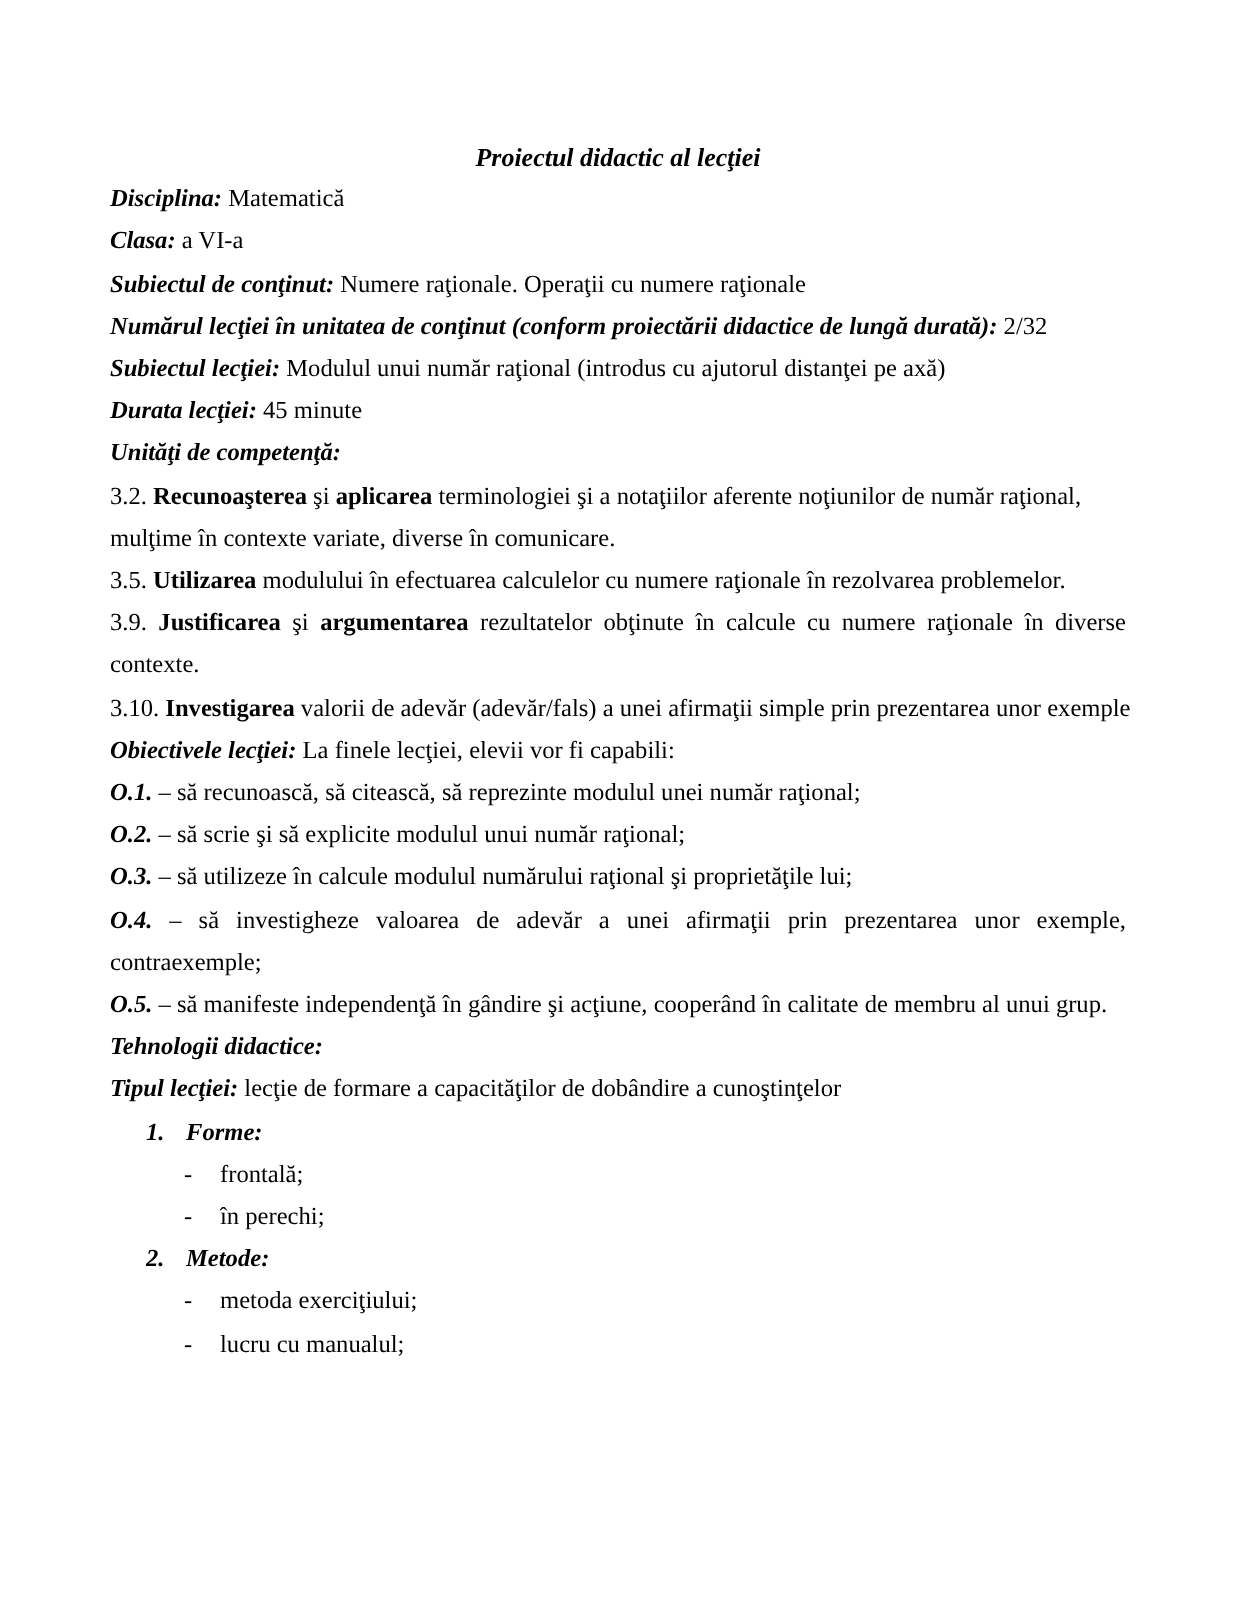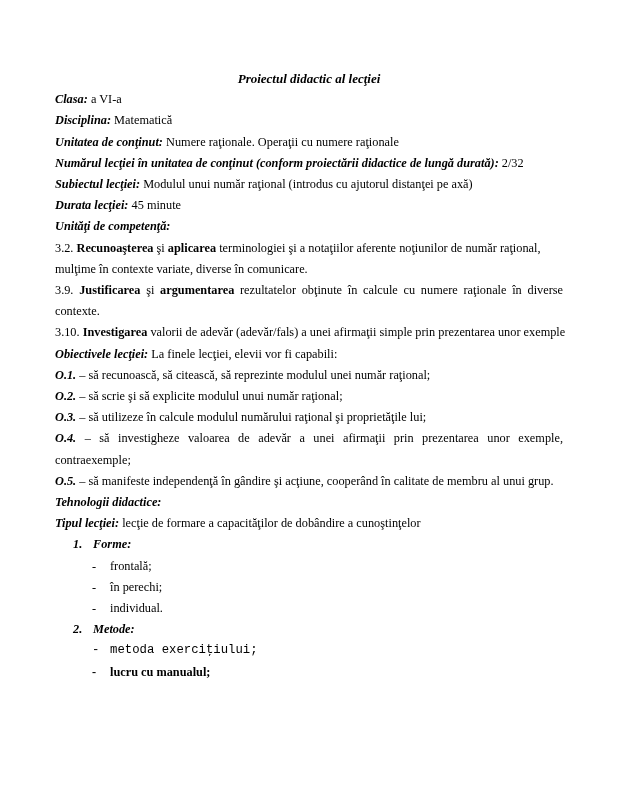--- a/index.html
+++ b/index.html
@@ -43,41 +43,41 @@
     white-space: pre;
   }
   .b { font-weight: bold; }
   .i { font-style: italic; }
 </style>
 </head>
 <body>
 
 <main class="doc" id="doc" style="background: rgb(255, 255, 255); color: rgb(0, 0, 0);">
     <p class="line center"><span class="b i">Proiectul didactic al lecţiei</span></p>
+    <p class="line"><span class="b i">Disciplina: </span><span class="">Matematică</span></p>
     <p class="line"><span class="b i">Clasa: </span><span class="">a VI-a</span></p>
-    <p class="line"><span class="b i">Disciplina: </span><span class="">Matematică</span></p>
-    <p class="line"><span class="b i">Unitatea de conţinut: </span><span class="">Numere raţionale. Operaţii cu numere raţionale</span></p>
+    <p class="line"><span class="b i">Subiectul de conţinut: </span><span class="">Numere raţionale. Operaţii cu numere raţionale</span></p>
     <p class="line"><span class="b i">Numărul lecţiei în unitatea de conţinut (conform proiectării didactice de lungă durată): </span><span class="">2/32</span></p>
     <p class="line"><span class="b i">Subiectul lecţiei: </span><span class="">Modulul unui număr raţional (introdus cu ajutorul distanţei pe axă)</span></p>
     <p class="line"><span class="b i">Durata lecţiei: </span><span class="">45 minute</span></p>
     <p class="line"><span class="b i">Unităţi de competenţă:</span></p>
     <p class="line"><span class="">3.2. </span><span class="b">Recunoaşterea</span><span class=""> şi </span><span class="b">aplicarea</span><span class=""> terminologiei şi a notaţiilor aferente noţiunilor de număr raţional,</span></p>
     <p class="line"><span class="">mulţime în contexte variate, diverse în comunicare.</span></p>
+    <p class="line"><span class="">3.5. </span><span class="b">Utilizarea</span><span class=""> modulului în efectuarea calculelor cu numere raţionale în rezolvarea problemelor.</span></p>
     <p class="line justify"><span class="">3.9. </span><span class="b">Justificarea</span><span class=""> şi </span><span class="b">argumentarea</span><span class=""> rezultatelor obţinute în calcule cu numere raţionale în diverse</span></p>
     <p class="line"><span class="">contexte.</span></p>
     <p class="line"><span class="">3.10. </span><span class="b">Investigarea</span><span class=""> valorii de adevăr (adevăr/fals) a unei afirmaţii simple prin prezentarea unor exemple</span></p>
     <p class="line"><span class="b i">Obiectivele lecţiei: </span><span class="">La finele lecţiei, elevii vor fi capabili:</span></p>
     <p class="line"><span class="b i">O.1. </span><span class="">– să recunoască, să citească, să reprezinte modulul unei număr raţional;</span></p>
     <p class="line"><span class="b i">O.2. </span><span class="">– să scrie şi să explicite modulul unui număr raţional;</span></p>
     <p class="line"><span class="b i">O.3. </span><span class="">– să utilizeze în calcule modulul numărului raţional şi proprietăţile lui;</span></p>
     <p class="line justify"><span class="b i">O.4. </span><span class="">– să investigheze valoarea de adevăr a unei afirmaţii prin prezentarea unor exemple,</span></p>
     <p class="line"><span class="">contraexemple;</span></p>
     <p class="line"><span class="b i">O.5. </span><span class="">– să manifeste independenţă în gândire şi acţiune, cooperând în calitate de membru al unui grup.</span></p>
     <p class="line"><span class="b i">Tehnologii didactice:</span></p>
     <p class="line"><span class="b i">Tipul lecţiei: </span><span class="">lecţie de formare a capacităţilor de dobândire a cunoştinţelor</span></p>
     <p class="line" style="padding-left: 18px;"><span class="marker b i" style="width: 20px;">1.</span><span class="b i">Forme:</span></p>
     <p class="line" style="padding-left: 37px;"><span class="marker" style="width: 18px;">-</span><span class="">frontală;</span></p>
     <p class="line" style="padding-left: 37px;"><span class="marker" style="width: 18px;">-</span><span class="">în perechi;</span></p>
-    <p class="line" style="padding-left: 37px;"><span class="marker" style="width: 18px;">-</span><span class="">individual.</span></p>
     <p class="line" style="padding-left: 18px;"><span class="marker b i" style="width: 20px;">2.</span><span class="b i">Metode:</span></p>
-    <p class="line" style="padding-left: 37px; font-family: Liberation Mono, monospace;"><span class="marker" style="width: 18px;">-</span><span class="">metoda exerciţiului;</span></p>
-    <p class="line" style="padding-left: 37px; font-weight: bold;"><span class="marker" style="width: 18px;">-</span><span class="">lucru cu manualul;</span></p>
+    <p class="line" style="padding-left: 37px;"><span class="marker" style="width: 18px;">-</span><span class="">metoda exerciţiului;</span></p>
+    <p class="line" style="padding-left: 37px;"><span class="marker" style="width: 18px;">-</span><span class="">lucru cu manualul;</span></p>
   </main>
 
 </body></html>

